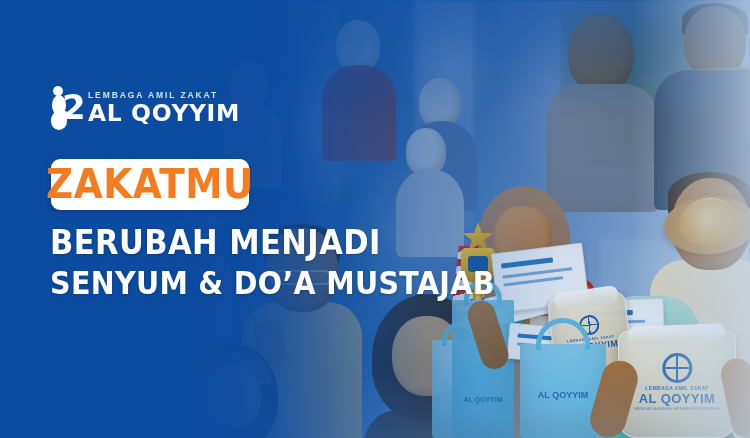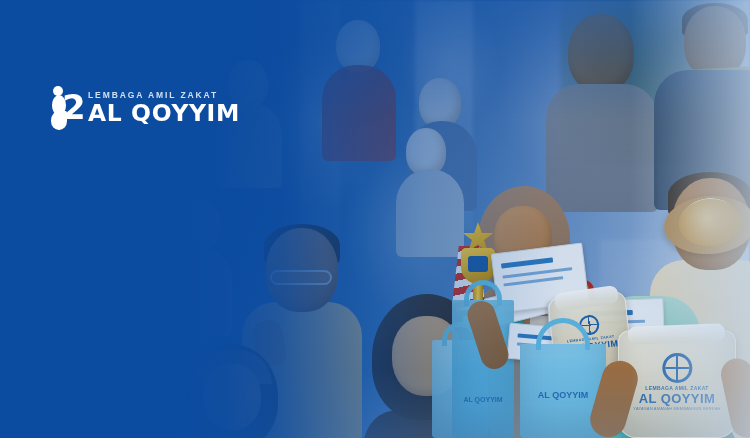--- a/index.html
+++ b/index.html
@@ -679,16 +679,23 @@
         <div class="dot"></div>
         <div class="fig"></div>
         <div class="two">2</div>
       </div>
       <div class="logo-text">
         <div class="logo-sub">LEMBAGA AMIL ZAKAT</div>
         <div class="logo-name">AL QOYYIM</div>
       </div>
     </div>
 
-
+    <div class="chip">
+      <div class="chip-text">ZAKATMU</div>
+    </div>
+
+    <div class="headline">
+      <div class="hl-1">BERUBAH MENJADI</div>
+      <div class="hl-2">SENYUM &amp; DO’A MUSTAJAB</div>
+    </div>
 
   </div>
 </div>
 
 </body></html>

